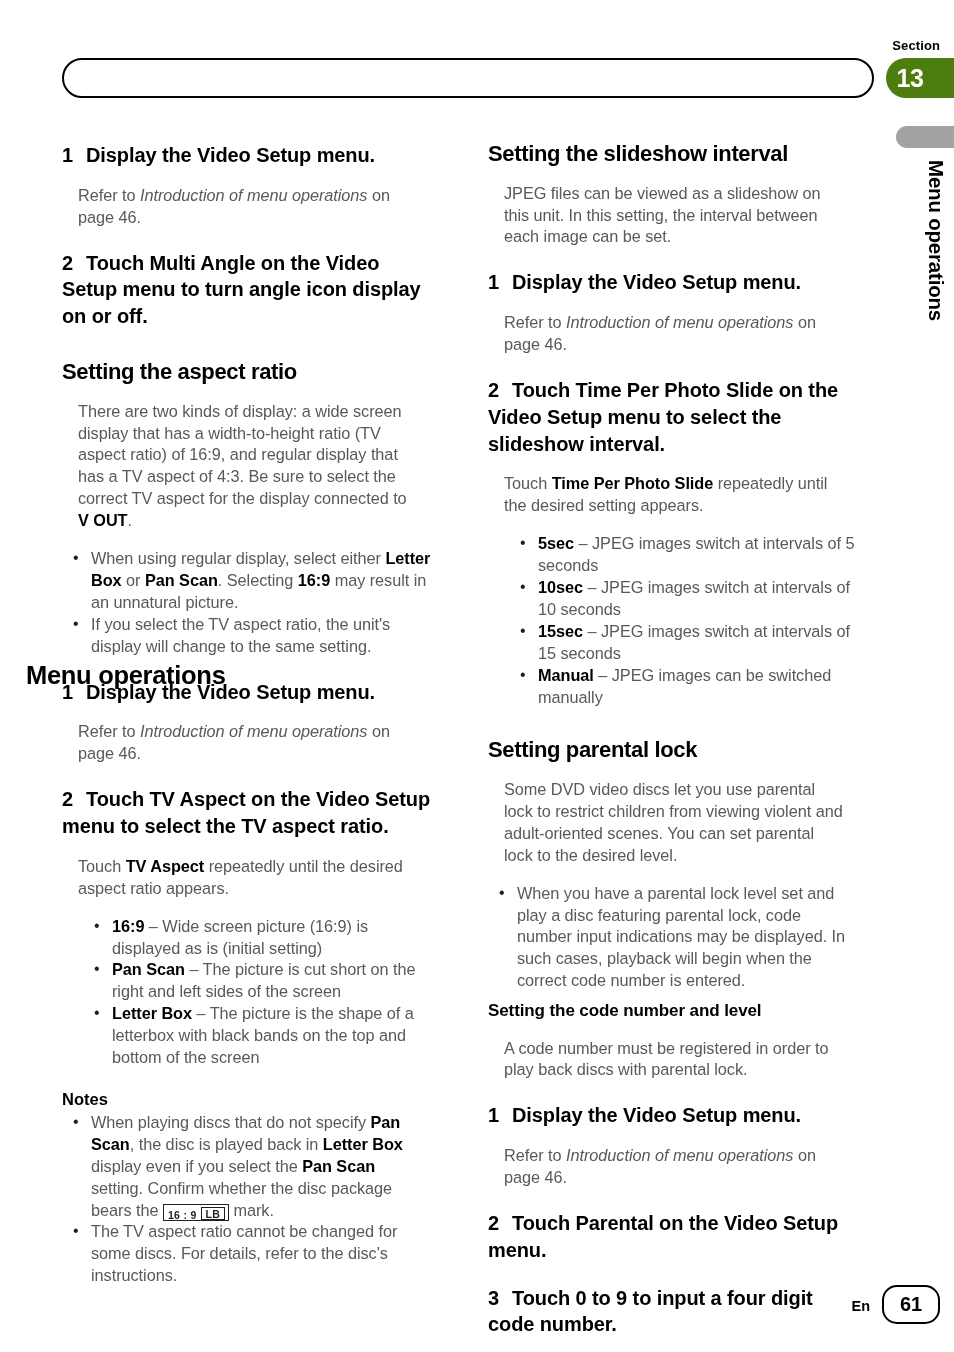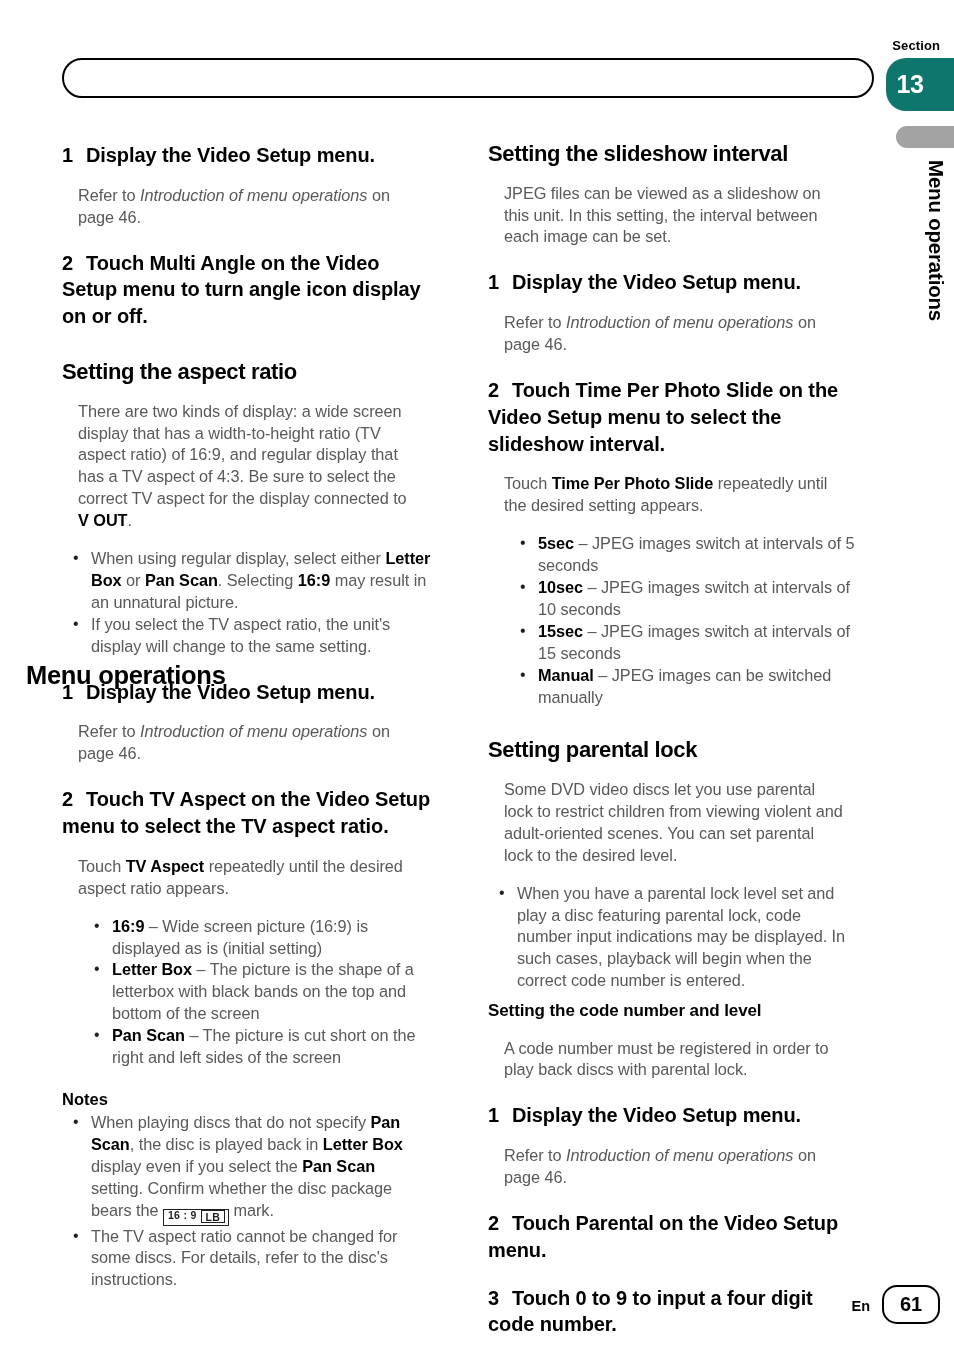--- a/index.html
+++ b/index.html
@@ -25,22 +25,22 @@
     font-weight: bold;
     letter-spacing: 0.1px;
     color: #000;
     text-align: left;
   }
   .section-badge {
     position: absolute;
     right: 0;
     top: 58px;
     width: 68px;
-    height: 53px;
-    background: #0f766e;
+    height: 40px;
+    background: #4d7c0f;
     border-radius: 20px 0 0 20px;
     color: #fff;
     font-size: 25px;
     font-weight: bold;
     display: flex;
     align-items: center;
     justify-content: center;
     padding-right: 20px;
     box-sizing: border-box;
     letter-spacing: -0.5px;
@@ -176,21 +176,21 @@
   .notes-head {
     font-size: 16.5px;
     font-weight: bold;
     color: #000;
     margin: 21px 0 1px 0;
   }
 
   
   .mark169 {
     display: inline-flex;
-    align-items: flex-start;
+    align-items: flex-end;
     border: 1.6px solid #231f20;
     height: 17px;
     padding: 0 3px 0 4px;
     vertical-align: -3px;
     box-sizing: border-box;
     line-height: 1;
   }
   .mark169 .ratio {
     font-size: 10.5px;
     font-weight: bold;
@@ -270,22 +270,22 @@
   </p>
   <p class="body"><span>Refer to </span><i>Introduction of menu operations</i><span> on page 46.</span></p>
 
   <p class="step gap">
     <span class="num">2</span><span>Touch TV Aspect on the Video Setup menu to select the TV aspect ratio.</span>
   </p>
   <p class="body"><span>Touch </span><b>TV Aspect</b><span> repeatedly until the desired aspect ratio appears.</span></p>
 
   <ul class="bul indent">
     <li><b>16:9</b><span> – Wide screen picture (16:9) is displayed as is (initial setting)</span></li>
+    <li><b>Pan Scan</b><span> – The picture is cut short on the right and left sides of the screen</span></li>
     <li><b>Letter Box</b><span> – The picture is the shape of a letterbox with black bands on the top and bottom of the screen</span></li>
-    <li><b>Pan Scan</b><span> – The picture is cut short on the right and left sides of the screen</span></li>
   </ul>
 
   <div class="notes-head">Notes</div>
   <ul class="bul">
     <li><span>When playing discs that do not specify </span><b>Pan Scan</b><span>, the disc is played back in </span><b>Letter Box</b><span> display even if you select the </span><b>Pan Scan</b><span> setting. Confirm whether the disc package bears the </span><span class="mark169">
           <span class="ratio">16 : 9</span>
           <span class="lb">LB</span>
         </span><span> mark.</span></li>
     <li>The TV aspect ratio cannot be changed for some discs. For details, refer to the disc's instructions.</li>
   </ul>

